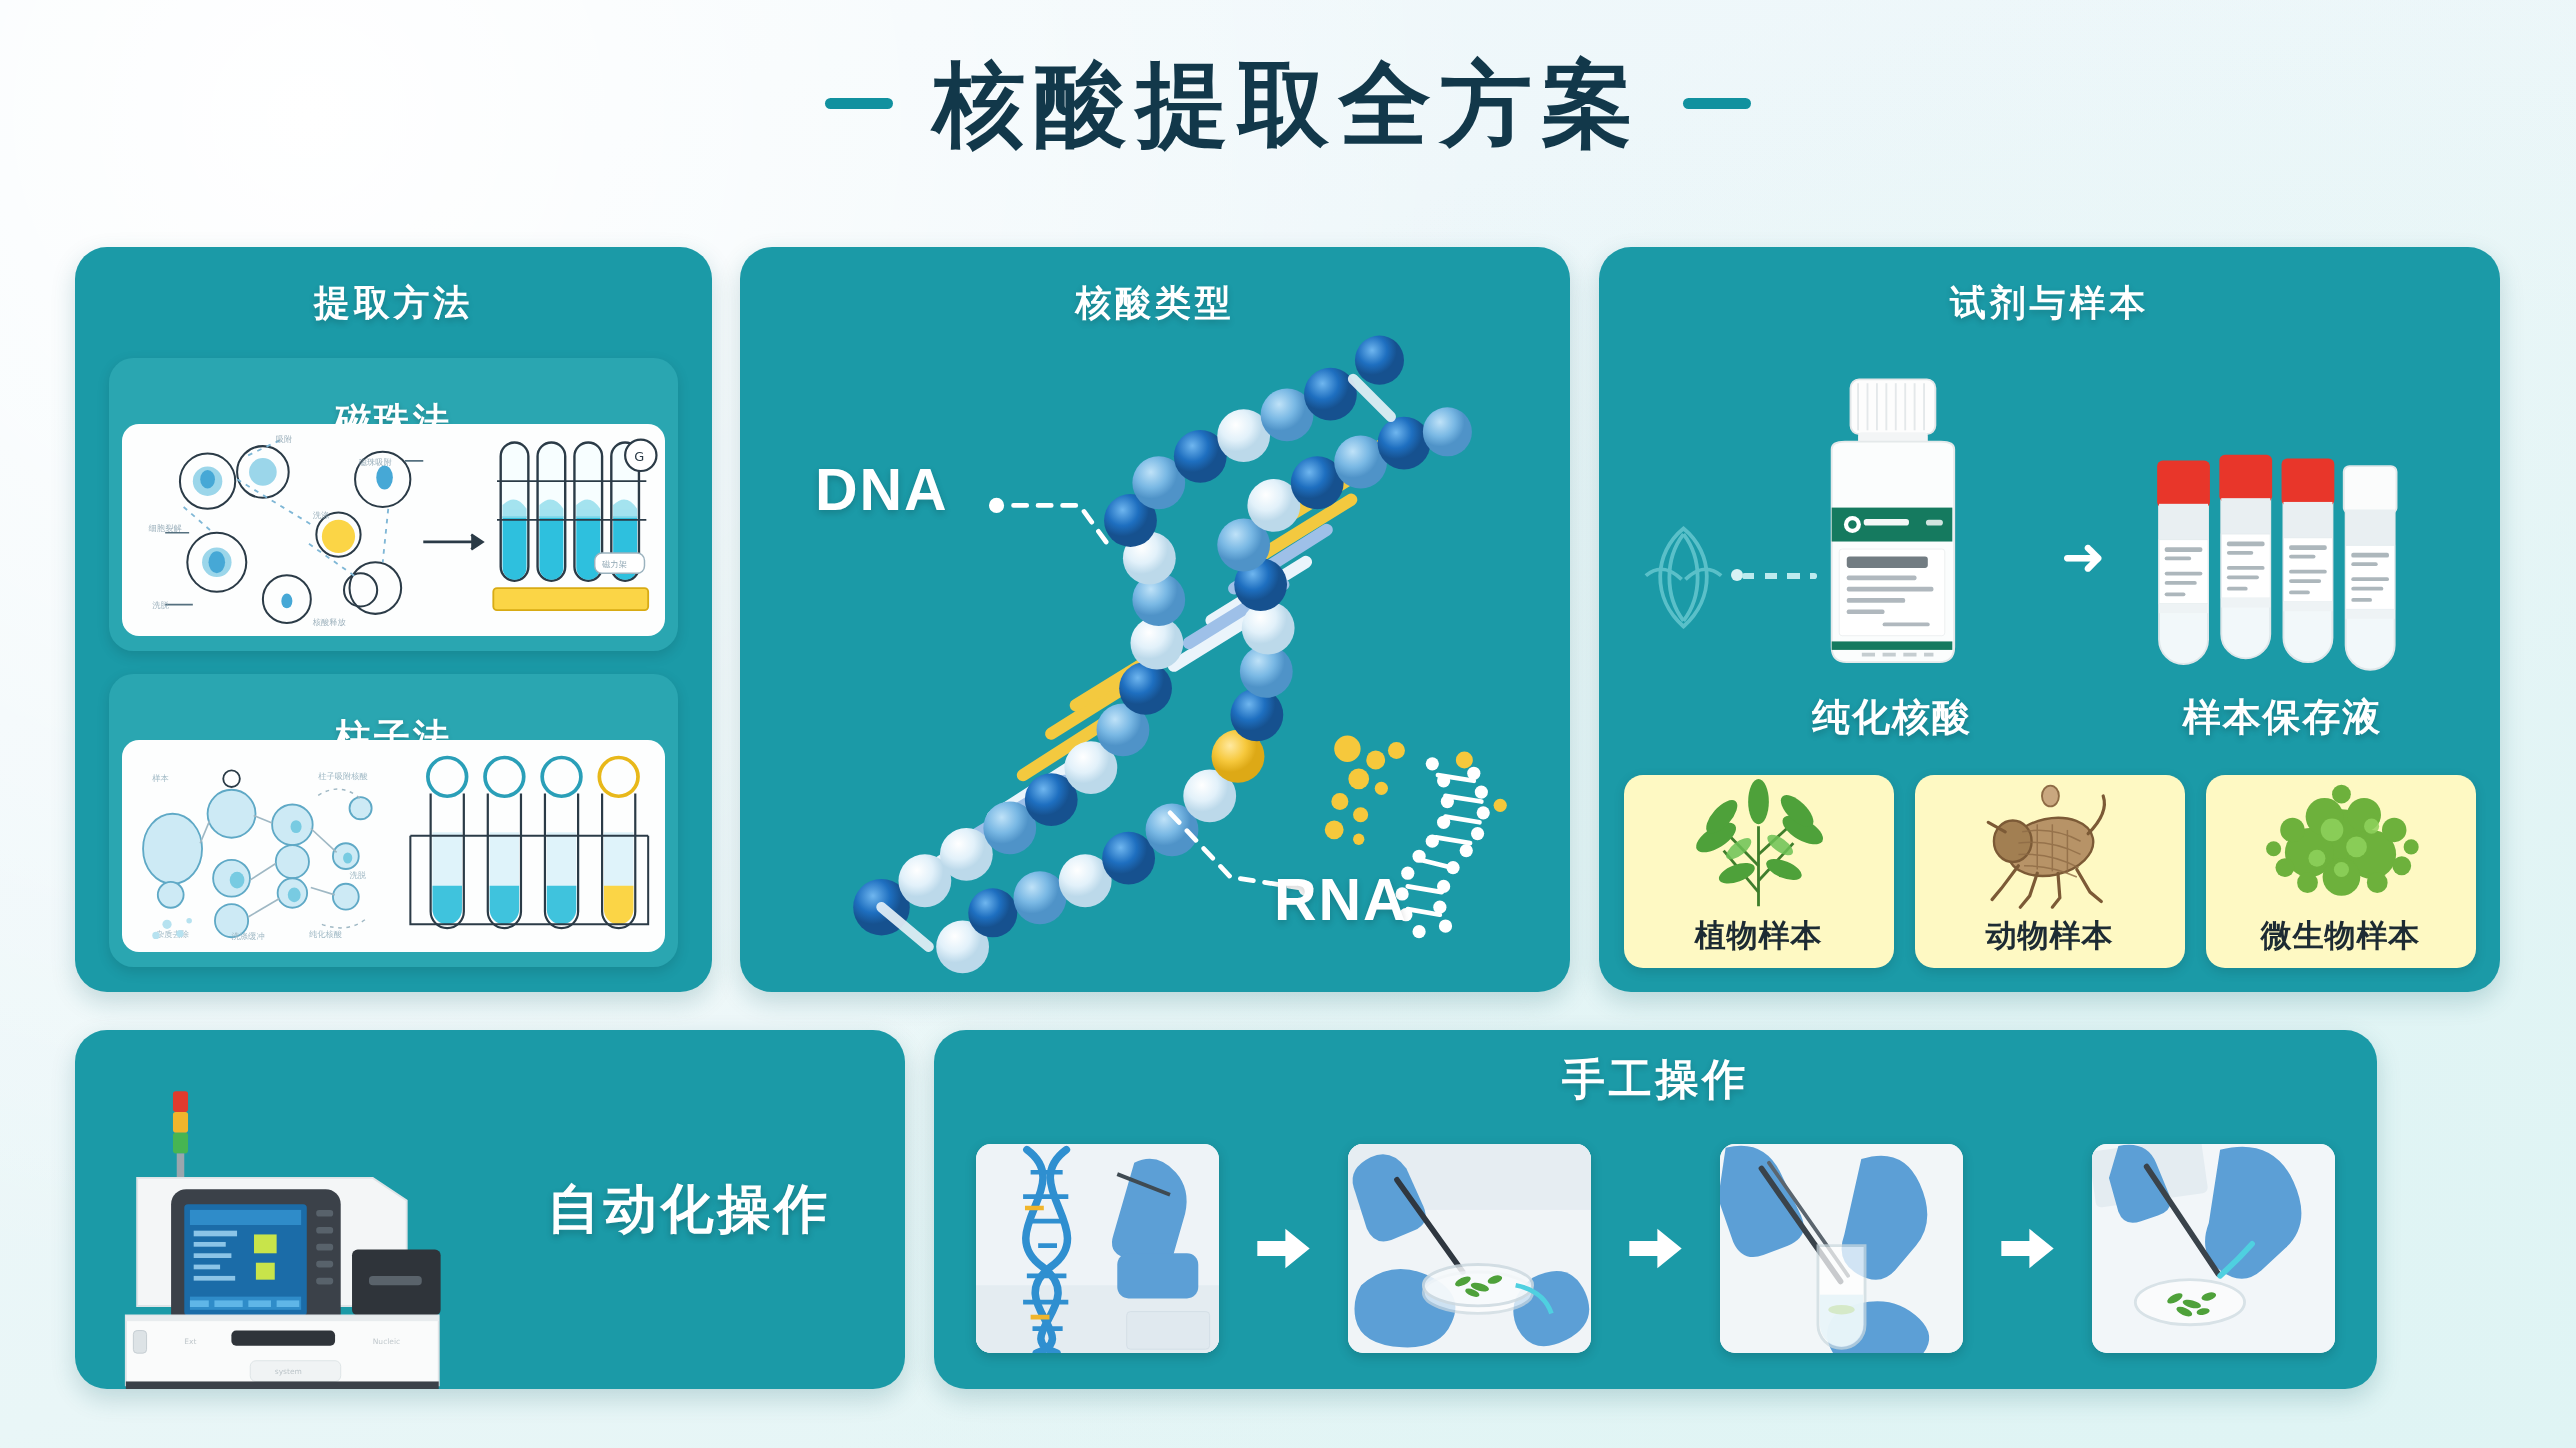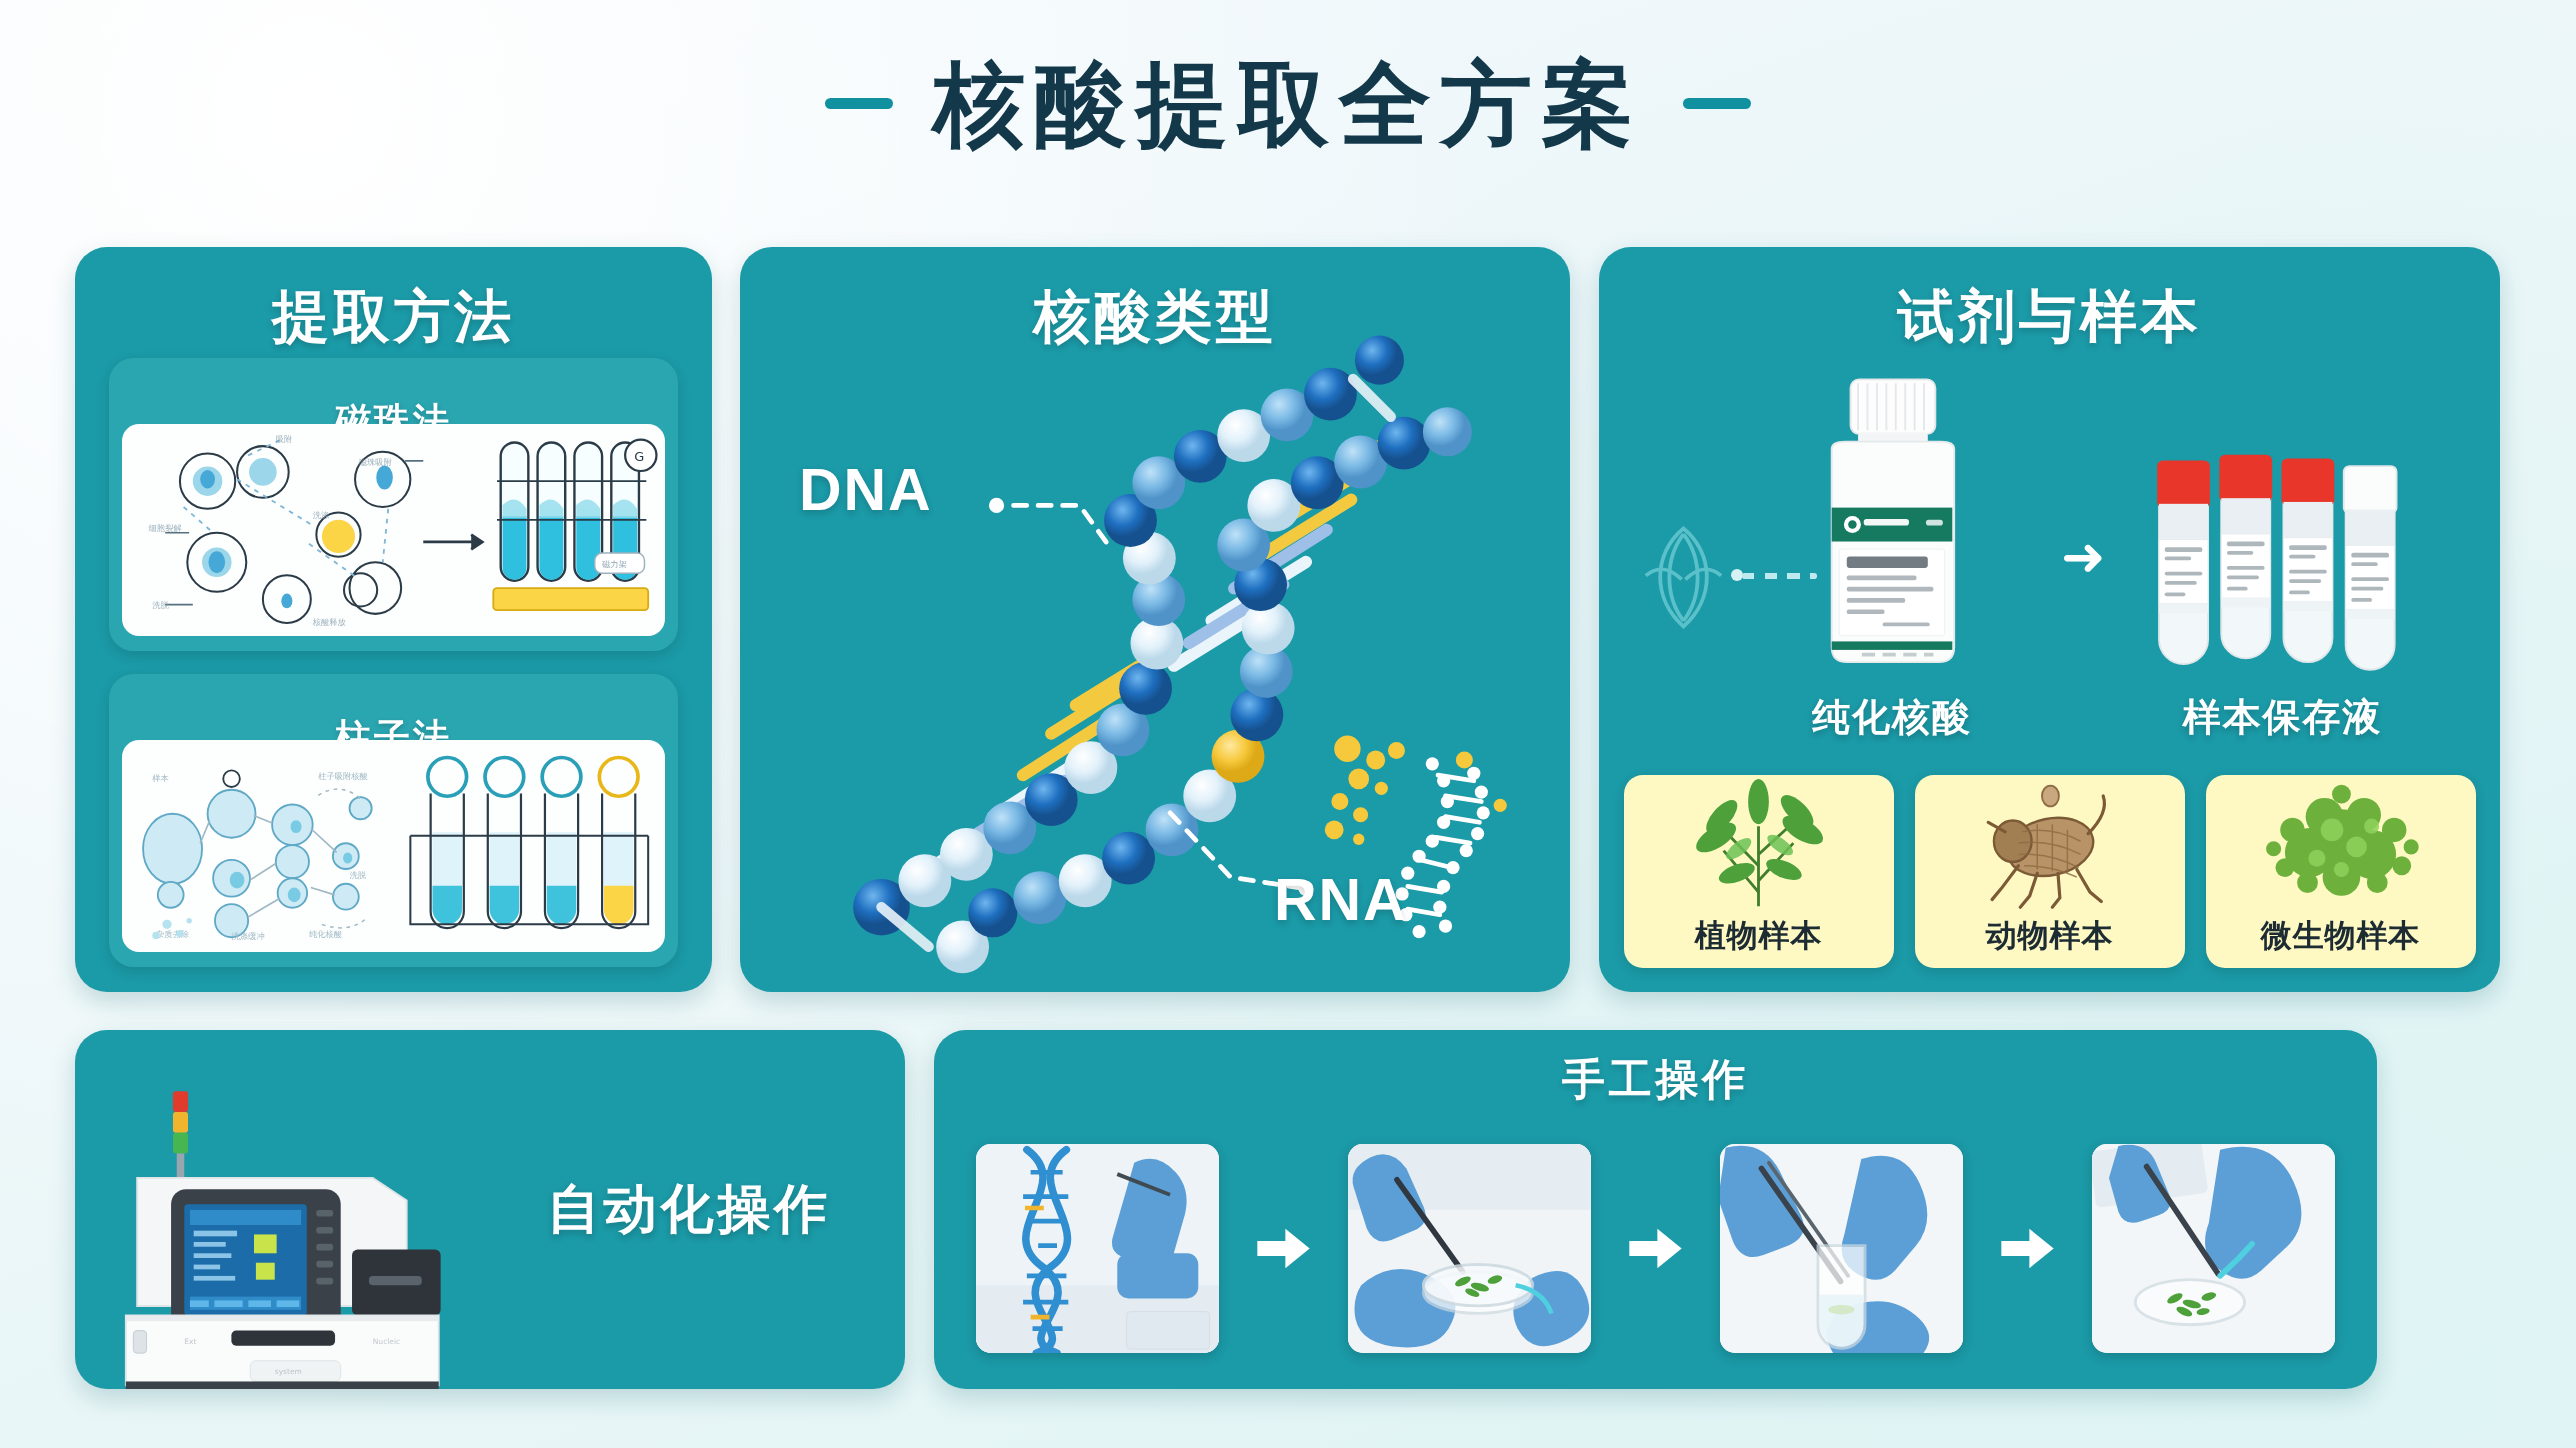--- a/index.html
+++ b/index.html
@@ -19,42 +19,42 @@
     display:flex;align-items:center;justify-content:center;gap:40px;}
   .title-dash{width:68px;height:10.4px;border-radius:5.7px;background:#11919f;}
   .main-title{font-size:92px;font-weight:bold;color:#12384a;letter-spacing:9.4px;
     line-height:1;white-space:nowrap;}
 
   
   .board{position:absolute;left:75px;top:247px;width:2425px;height:1142px;}
   .panel{position:absolute;background:#1b9aa7;border-radius:32px;
     box-shadow:0 9.4px 24.5px rgba(14,95,107,.20);}
   .panel-title{position:absolute;left:0;width:100%;text-align:center;
-    color:#ffffff;font-size:57px;font-weight:bold;letter-spacing:3.8px;
+    color:#ffffff;font-size:36px;font-weight:bold;letter-spacing:3.8px;
     text-shadow:0 2.8px 6.6px rgba(0,0,0,.18);}
 
   
   #p-methods{left:0;top:0;width:637px;height:745px;}
   #p-methods .panel-title{top:32px;}
   .method-card{position:absolute;left:34px;width:569px;height:293px;
     border-radius:24.5px;background:#2aa6b1;overflow:hidden;
     box-shadow:0 4.7px 13.2px rgba(0,0,0,.12);}
   .method-card .mc-head{height:62px;display:flex;align-items:center;justify-content:center;
     color:#fff;font-size:36px;font-weight:bold;letter-spacing:2.8px;
     text-shadow:0 1.9px 5.7px rgba(0,0,0,.22);margin-top:32px;}
   .method-card .mc-body{position:absolute;left:13.2px;right:13.2px;top:66px;bottom:15px;
     background:#fdfefe;border-radius:17px;overflow:hidden;}
   #mc-bead{top:111px;}
   #mc-col{top:427px;}
 
   
   #p-types{left:665px;top:0;width:830px;height:745px;}
   #p-types .panel-title{top:32px;}
   .dna-stage{position:absolute;inset:0;overflow:hidden;border-radius:32px;}
-  .lbl-dna{position:absolute;left:59px;top:209px;color:#fff;font-size:59px;
+  .lbl-dna{position:absolute;left:75px;top:209px;color:#fff;font-size:59px;
     font-weight:bold;letter-spacing:1.9px;text-shadow:0 2.8px 7.5px rgba(0,0,0,.18);}
   .lbl-rna{position:absolute;left:534px;top:619px;color:#fff;font-size:59px;
     font-weight:bold;letter-spacing:1.9px;text-shadow:0 2.8px 7.5px rgba(0,0,0,.18);}
 
   
   #p-reagents{left:1524px;top:0;width:901px;height:745px;}
   #p-reagents .panel-title{top:32px;}
   .prod{position:absolute;text-align:center;}
   .prod-name{color:#fff;font-size:38px;font-weight:bold;letter-spacing:1.9px;
     text-shadow:0 2.8px 6.6px rgba(0,0,0,.22);margin-top:7.5px;}

